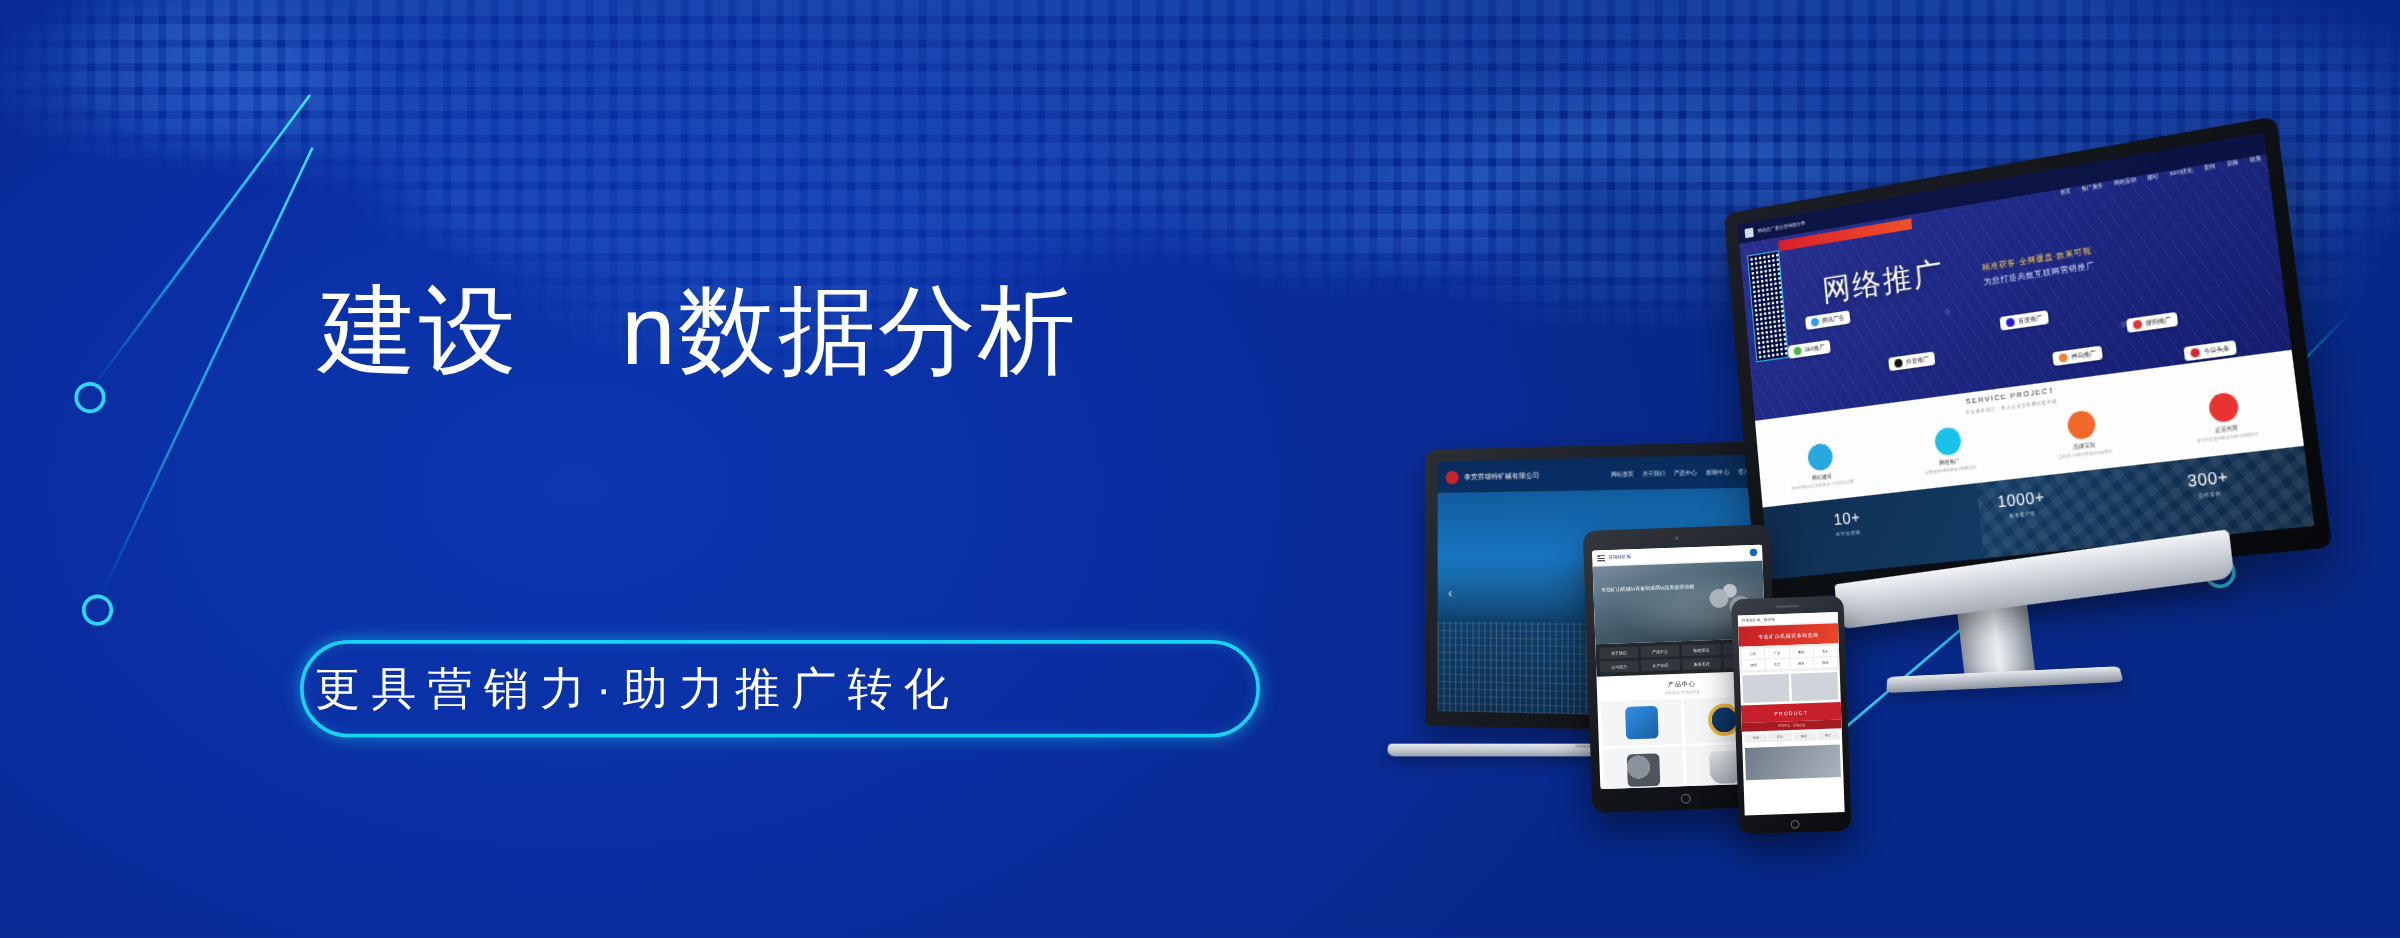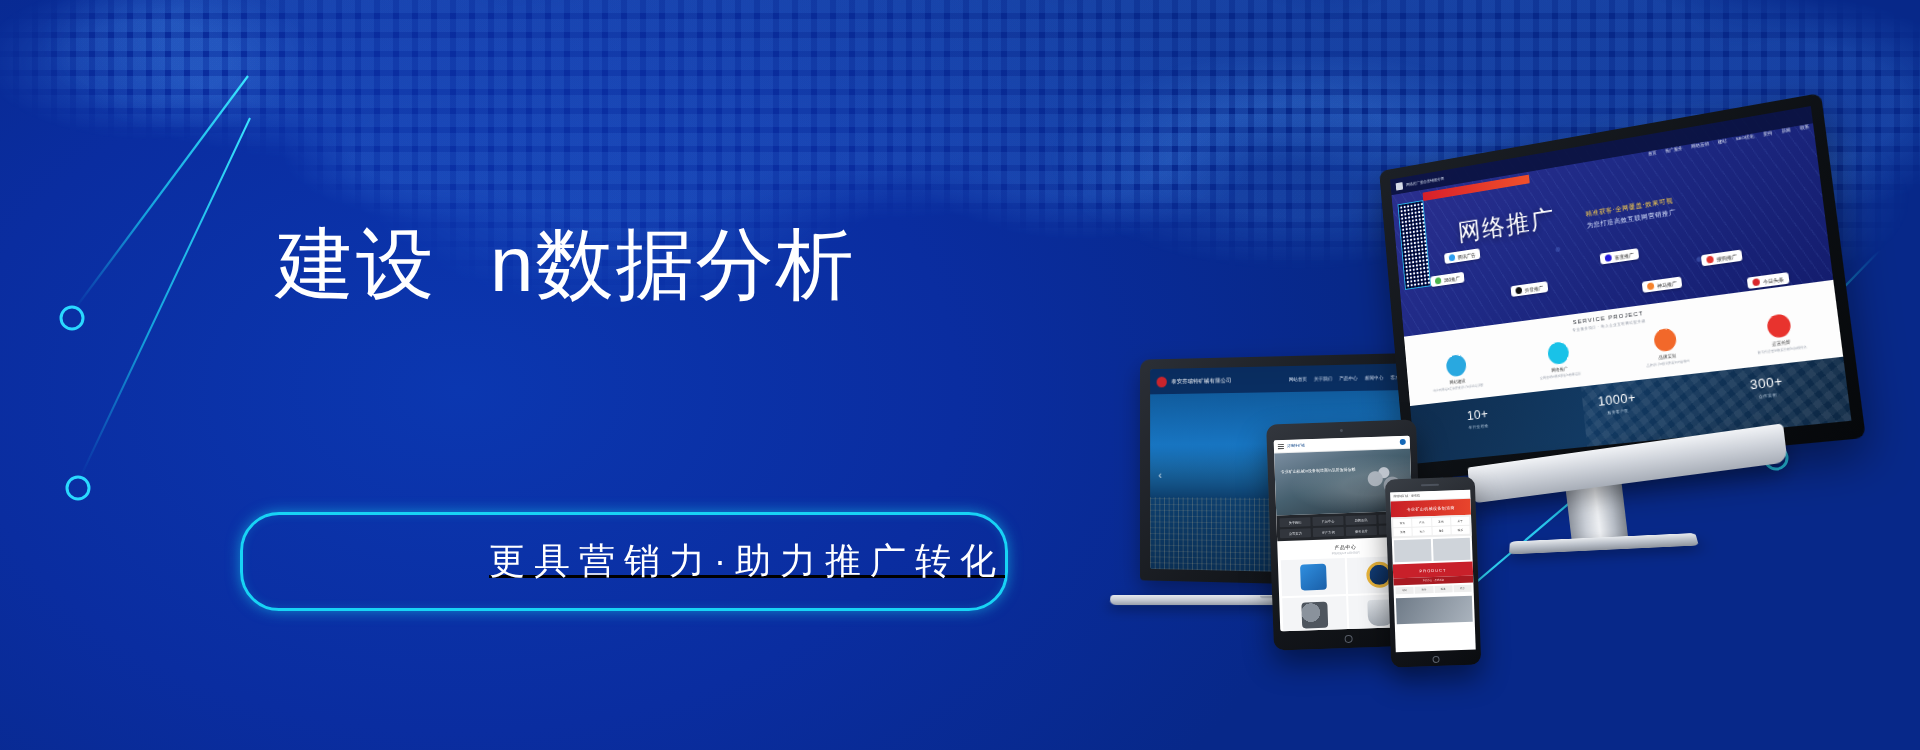--- a/index.html
+++ b/index.html
@@ -68,38 +68,37 @@
   .row1{ display:flex; align-items:flex-end; gap:58px; }
   .kw{
     font-size:78px; line-height:1.04; color:#ffffff; font-weight:400;
     letter-spacing:2px; white-space:nowrap;
     text-shadow:0 2px 10px rgba(0,0,0,.18);
   }
   .subtitle{
     font-size:35px; color:#f2f6ff; letter-spacing:1px;
     white-space:nowrap; padding-bottom:16px; font-weight:400;
   }
-  .row2{ display:flex; align-items:flex-end; gap:54px; margin-top:6px;margin-left:21px; }
+  .row2{ display:flex; align-items:flex-end; gap:82px; margin-top:6px; }
   .kw2{
     font-size:78px; line-height:1.04; color:#ffffff; font-weight:400;
     letter-spacing:2px; white-space:nowrap;
   }
   .highlight{
     font-size:78px; line-height:1.04; color:#ffffff; font-weight:400;
     letter-spacing:2px; white-space:nowrap;
   }
 
   
   .pill{
     position:absolute; left:240px; top:512px;
-    width:768px; height:99px;
+    width:768px; height:78px;
     border:3px solid #18d3f5; border-radius:39px;
-    display:flex; align-items:center; justify-content:flex-end;
+    display:flex; align-items:center; justify-content:flex-start;
     box-shadow:0 0 14px rgba(24,211,245,.55), inset 0 0 10px rgba(24,211,245,.18);
-    text-decoration:underline;
   }
   .pill-text{
     font-size:36px; color:#ffffff; letter-spacing:9px;
     white-space:nowrap; padding-left:9px; font-weight:400;
   }
 
   
   .devices{ position:absolute; left:1080px; top:120px; width:840px; height:520px; }
 
   

